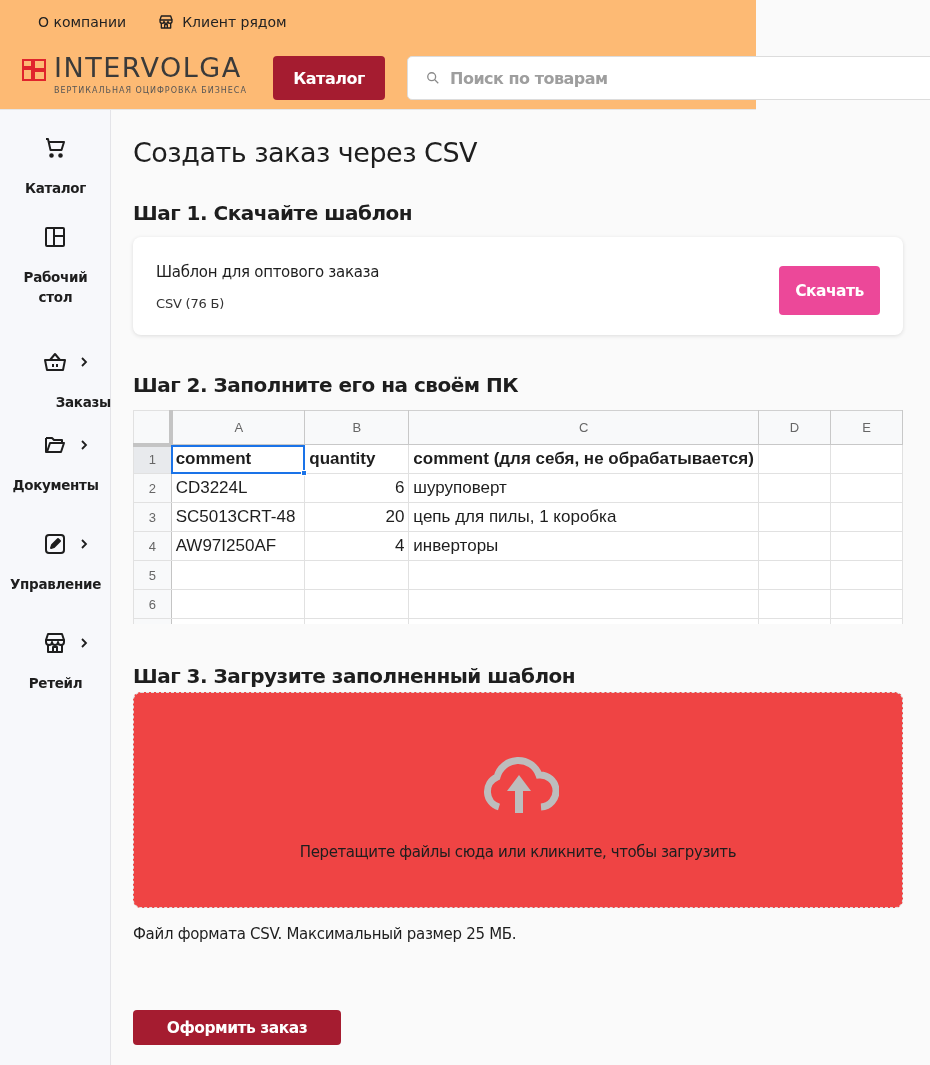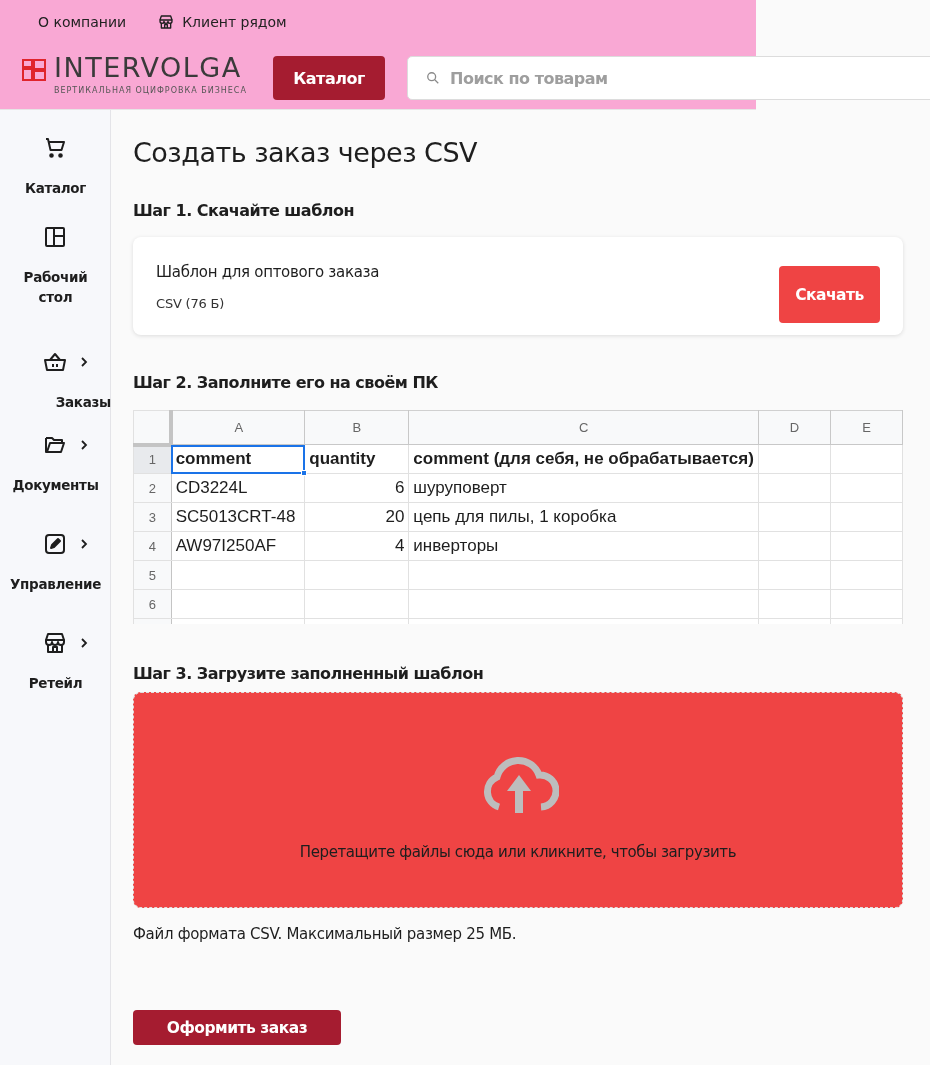--- a/index.html
+++ b/index.html
@@ -1,20 +1,20 @@
 <!DOCTYPE html>
 <html><head>
   <meta charset="utf-8">
   <style>
     * { box-sizing: border-box; margin: 0; padding: 0; }
     html, body { width: 930px; height: 1065px; overflow: hidden; }
     body { font-family: "DejaVu Sans", sans-serif; background: #fafafa; color: #1a1a1a; position: relative; }
 
     
-    .header { position: absolute; left: 0; top: 0; width: 756px; height: 110px; background: #f9a8d4; border-bottom: 1px solid #e6e6e6; }
+    .header { position: absolute; left: 0; top: 0; width: 756px; height: 110px; background: #fdba74; border-bottom: 1px solid #e6e6e6; }
     .topnav { position: absolute; left: 38px; top: 14px; display: flex; align-items: center; gap: 32px; font-size: 14px; color: #222; }
     .topnav .link { display: flex; align-items: center; gap: 8px; cursor: pointer; }
     .topnav svg { width: 16px; height: 16px; }
 
     .logo { position: absolute; left: 22px; top: 56px; width: 240px; height: 44px; }
     .logo-mark { position: absolute; left: 0; top: 3px; width: 24px; height: 22px; }
     .logo-text { position: absolute; left: 32px; top: -4px; font-family: "DejaVu Sans", sans-serif; font-size: 27px; letter-spacing: 1.5px; color: #3a3a3a; font-weight: normal; }
     .logo-sub { position: absolute; left: 32px; top: 30px; font-size: 8px; letter-spacing: 1px; color: #555; white-space: nowrap; }
 
     .catalog-btn { position: absolute; left: 273px; top: 56px; width: 112px; height: 44px; background: #a51c30; color: #fff; border: none; border-radius: 4px; font-size: 16px; font-weight: bold; letter-spacing: -0.5px; cursor: pointer; font-family: "DejaVu Sans", sans-serif; }
@@ -28,26 +28,26 @@
     .sidebar { position: absolute; left: 0; top: 110px; width: 111px; height: 955px; background: #f7f8fb; border-right: 1px solid #e4e4e8; }
     .side-item { position: absolute; left: 0; width: 111px; display: flex; flex-direction: column; align-items: center; cursor: pointer; }
     .side-icon-row { position: relative; height: 28px; width: 111px; }
     .side-icon-row svg.main { position: absolute; left: 43px; top: 0; width: 24px; height: 24px; }
     .side-icon-row svg.chev { position: absolute; left: 78px; top: 6px; width: 12px; height: 12px; }
     .side-label { margin-top: 14px; font-size: 13.5px; font-weight: bold; color: #1e1e1e; text-align: center; line-height: 20px; letter-spacing: -0.3px; }
 
     
     .main { position: absolute; left: 133px; top: 110px; width: 770px; }
     .page-title { position: absolute; left: 0; top: 27px; font-size: 27px; font-weight: normal; color: #1e1e1e; letter-spacing: -0.5px; white-space: nowrap; text-align: center; }
-    .step-title { position: absolute; left: 0; font-size: 16px; font-weight: bold; color: #1e1e1e; letter-spacing: -0.5px; white-space: nowrap; }
+    .step-title { position: absolute; left: 0; font-size: 20px; font-weight: bold; color: #1e1e1e; letter-spacing: -0.5px; white-space: nowrap; }
 
     .template-card { position: absolute; left: 0; top: 127px; width: 770px; height: 98px; background: #fff; border-radius: 8px; box-shadow: 0 1px 4px rgba(0,0,0,0.12); }
     .template-name { position: absolute; left: 23px; top: 26px; font-size: 15px; color: #1e1e1e; letter-spacing: -0.3px; }
     .template-meta { position: absolute; left: 23px; top: 59px; font-size: 13px; color: #333; letter-spacing: -0.2px; }
-    .download-btn { position: absolute; left: 646px; top: 29px; width: 101px; height: 57px; background: #ef4444; color: #fff; border: none; border-radius: 4px; font-size: 15.5px; font-weight: bold; letter-spacing: -0.5px; cursor: pointer; font-family: "DejaVu Sans", sans-serif; }
+    .download-btn { position: absolute; left: 646px; top: 29px; width: 101px; height: 49px; background: #ec4899; color: #fff; border: none; border-radius: 4px; font-size: 15.5px; font-weight: bold; letter-spacing: -0.5px; cursor: pointer; font-family: "DejaVu Sans", sans-serif; }
 
     
     .sheet { position: absolute; left: 0; top: 300px; width: 770px; height: 214px; overflow: hidden; background: #fff; }
     .sheet table { border-collapse: collapse; table-layout: fixed; font-family: "Liberation Sans", sans-serif; }
     .sheet td { border: 1px solid #e1e1e1; height: 29px; font-size: 17px; color: #1e1e1e; padding: 0 4px; white-space: nowrap; overflow: visible; }
     .sheet td.colhead { background: #f8f9fa; color: #666; font-size: 13px; text-align: center; height: 34px; border-color: #c8c8c8; border-top: 1px solid #d0d0d0; }
     .sheet td.corner { background: #f8f9fa; border-right: 4px solid #c4c4c4; border-bottom: 4px solid #c4c4c4; }
     .sheet td.rowhead { background: #f8f9fa; color: #666; font-size: 13px; text-align: center; border-right: 1px solid #c4c4c4; }
     .sheet td.rowhead.sel { background: #e8eaed; }
     .sheet td.bold { font-weight: bold; }

